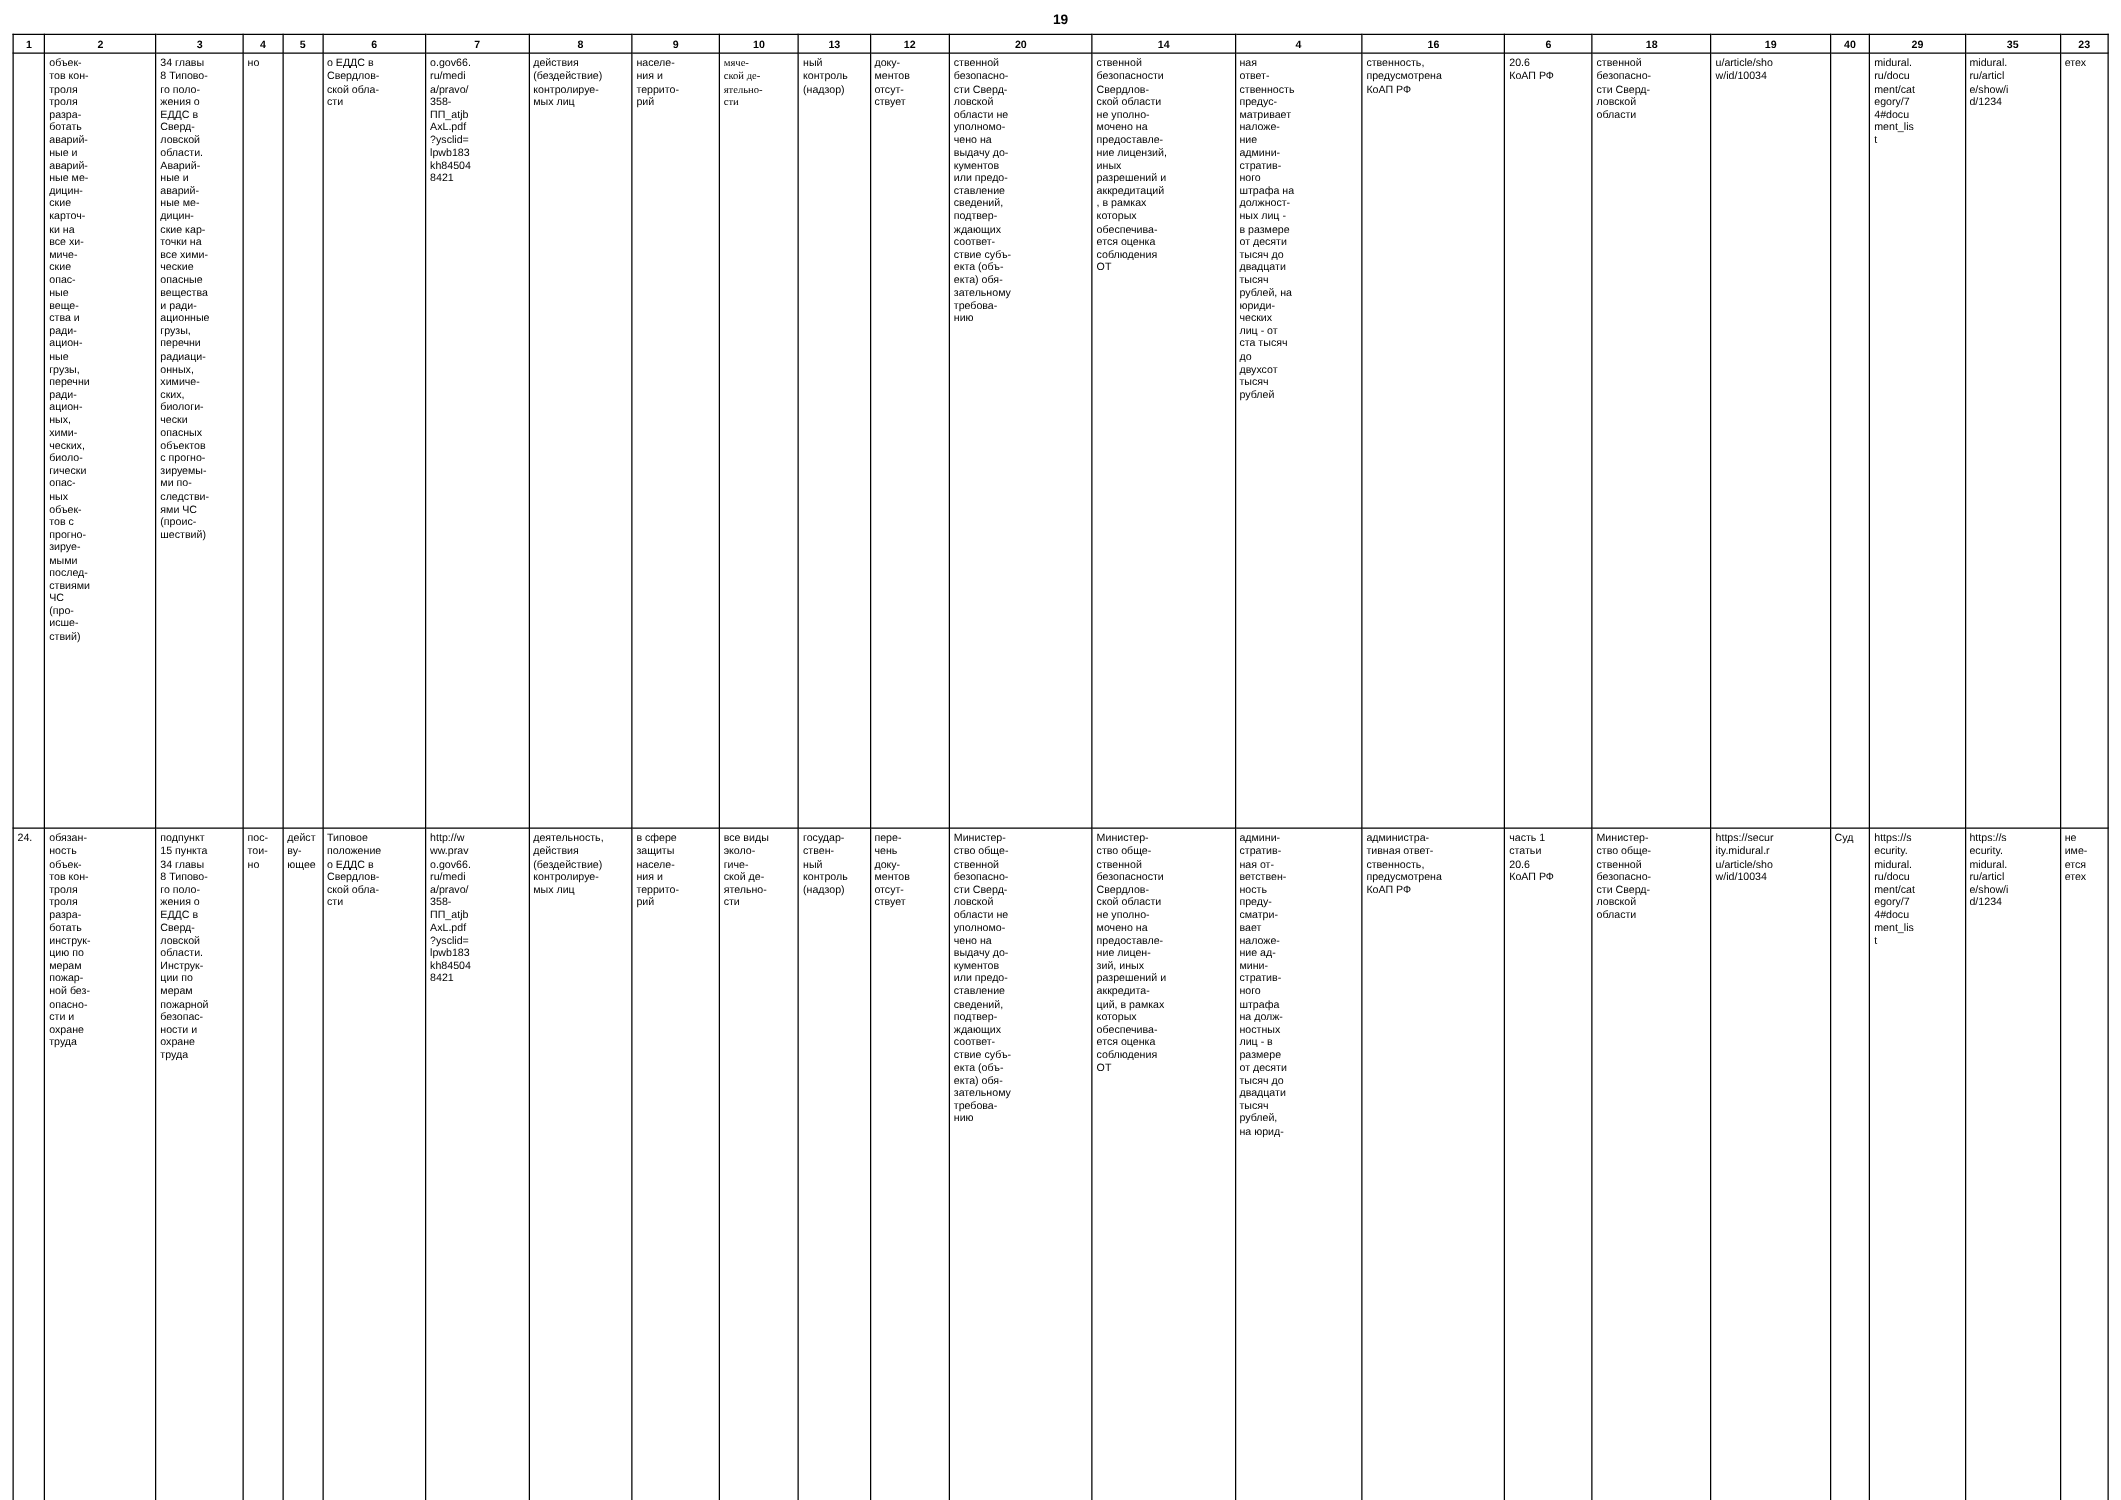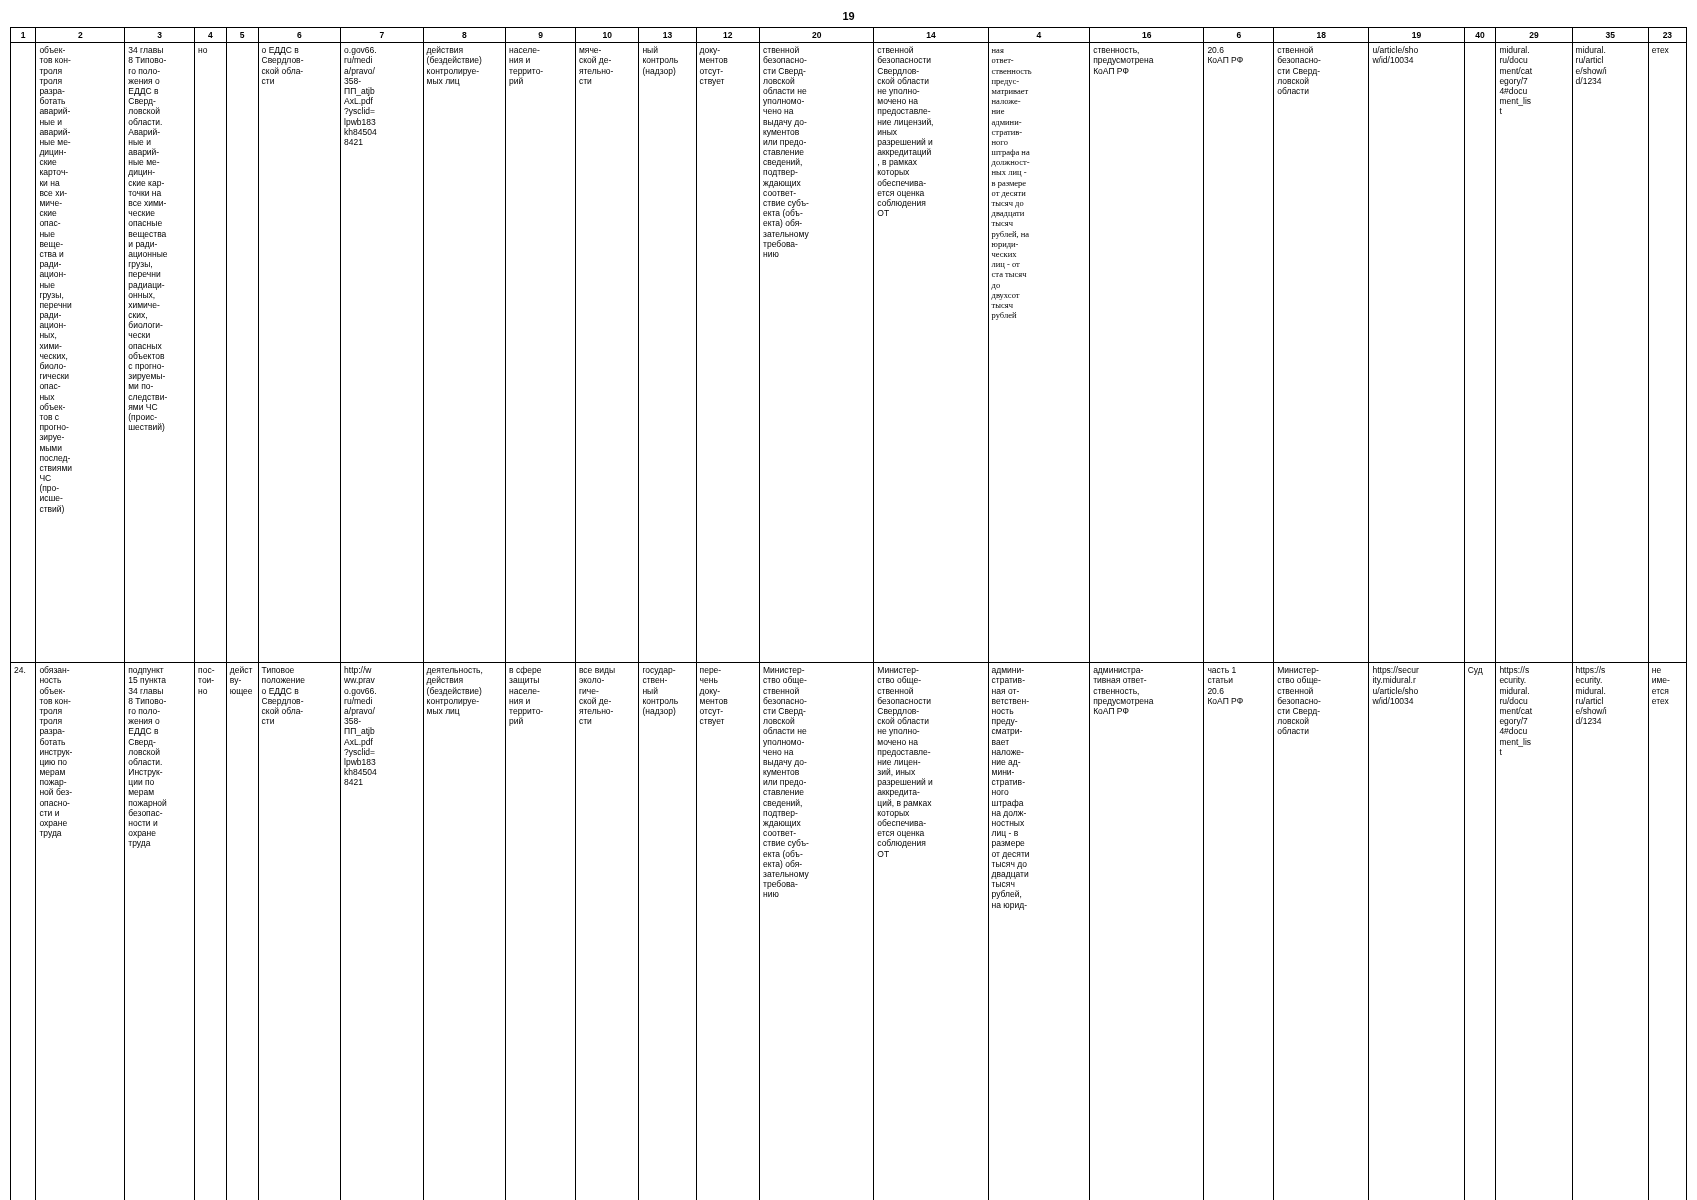--- a/index.html
+++ b/index.html
@@ -227,21 +227,21 @@
 kh84504
 8421</td>
         <td style="white-space: pre-wrap;">действия
 (бездействие)
 контролируе-
 мых лиц</td>
         <td style="white-space: pre-wrap;">населе-
 ния и
 террито-
 рий</td>
-        <td style="white-space: pre-wrap;">мяче-
+        <td style="white-space: pre-wrap; font-family: Liberation Serif, serif;">мяче-
 ской де-
 ятельно-
 сти</td>
         <td style="white-space: pre-wrap;">ный
 контроль
 (надзор)</td>
         <td style="white-space: pre-wrap;">доку-
 ментов
 отсут-
 ствует</td>
@@ -276,21 +276,21 @@
 ние лицензий,
 иных
 разрешений и
 аккредитаций
 , в рамках
 которых
 обеспечива-
 ется оценка
 соблюдения
 ОТ</td>
-        <td style="white-space: pre-wrap; font-family: Liberation Serif, serif;">ная
+        <td style="white-space: pre-wrap;">ная
 ответ-
 ственность
 предус-
 матривает
 наложе-
 ние
 админи-
 стратив-
 ного
 штрафа на

